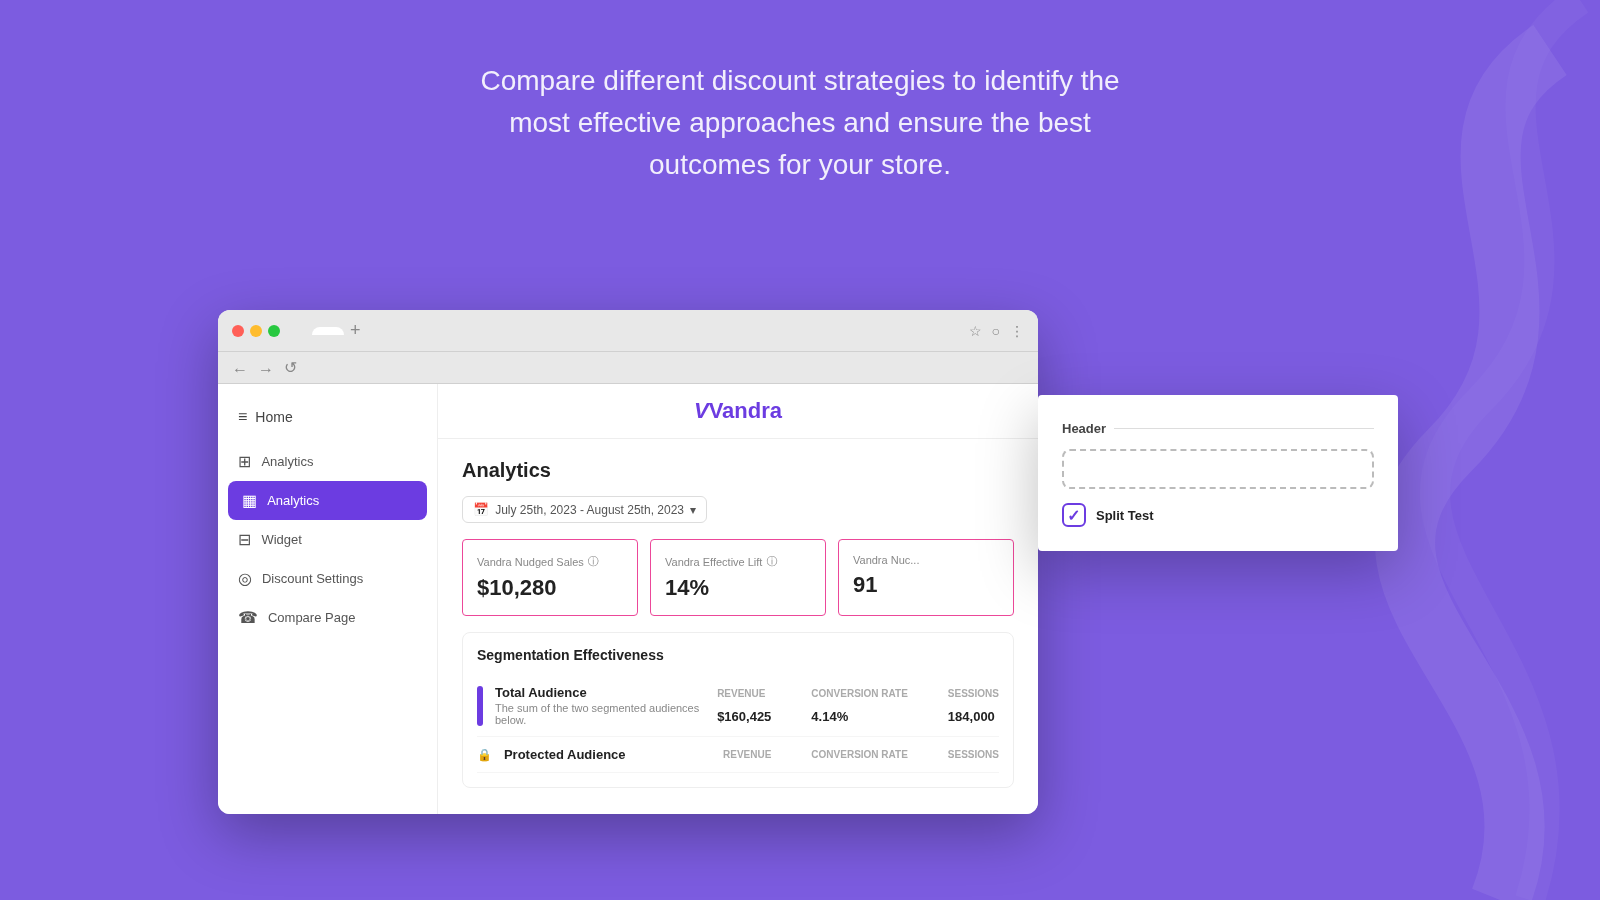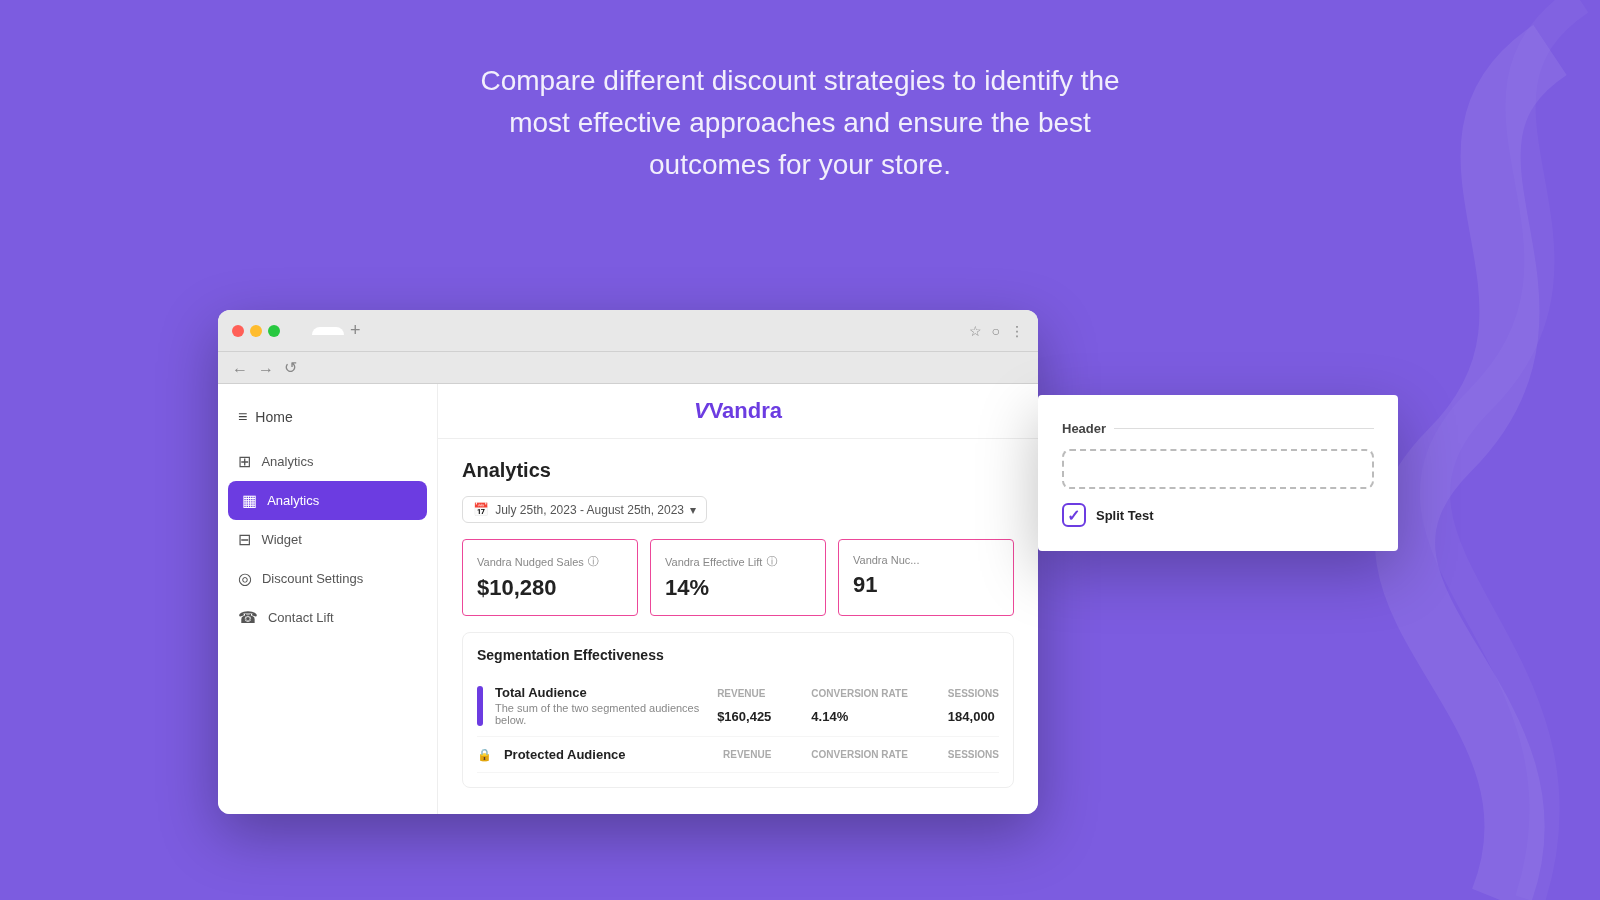--- a/index.html
+++ b/index.html
@@ -405,21 +405,21 @@
       <div class="sidebar-item">
         <span class="sidebar-icon">⊟</span>
         <span>Widget</span>
       </div>
       <div class="sidebar-item">
         <span class="sidebar-icon">◎</span>
         <span>Discount Settings</span>
       </div>
       <div class="sidebar-item">
         <span class="sidebar-icon">☎</span>
-        <span>Contact Lift</span>
+        <span>Compare Page</span>
       </div>
     </div>
 
     <div class="main-content">
       <div class="app-header">
         <div class="app-logo">
           <span style="font-style:italic;">V</span><span style="font-style:normal;">Vandra</span>
         </div>
       </div>
       <div class="content-area">

